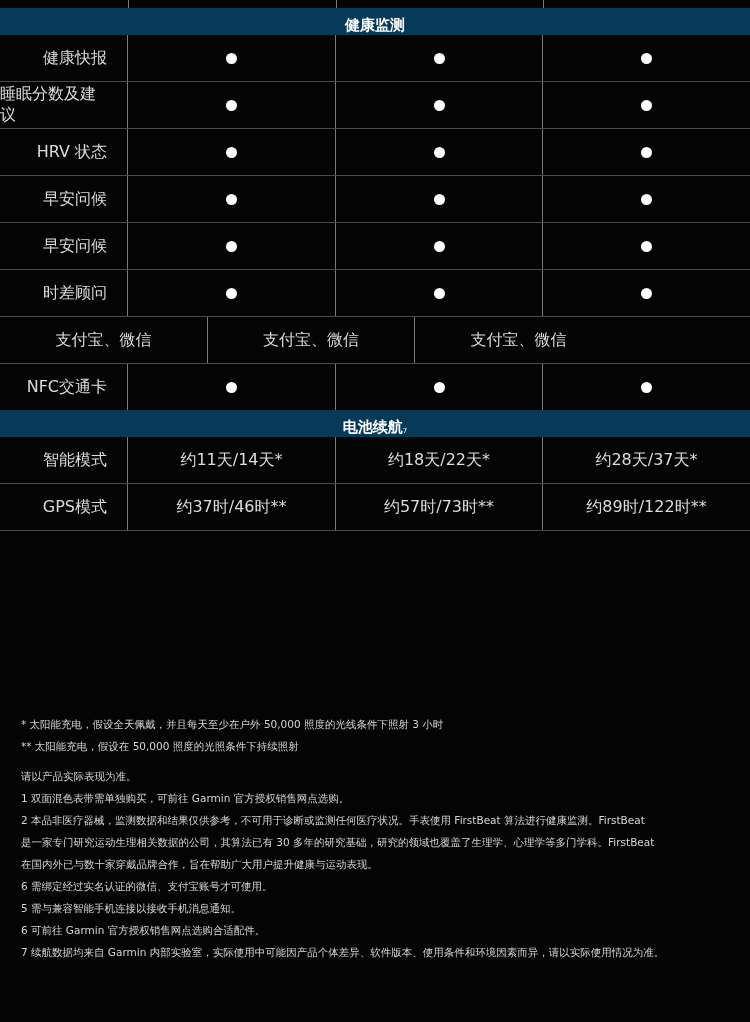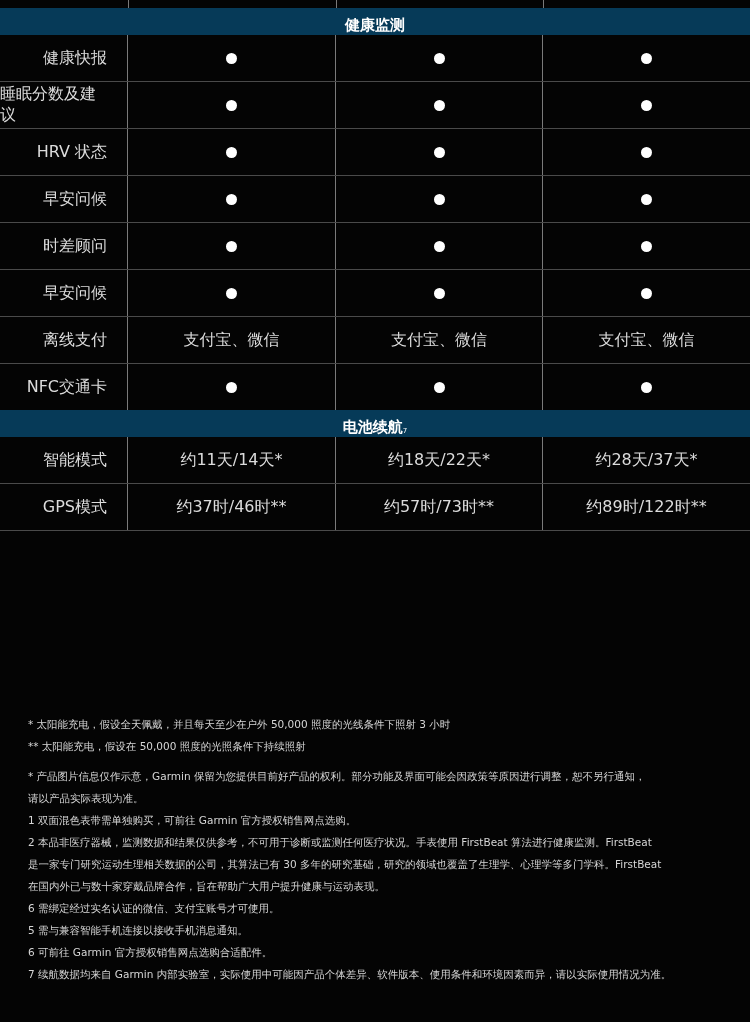--- a/index.html
+++ b/index.html
@@ -12,21 +12,21 @@
                     font-size: 15px; font-weight: bold; color: #ffffff; position: relative; }
   .section-header sup { font-size: 7px; font-weight: normal; vertical-align: top; position: relative; top: -2px; }
   .row { display: flex; height: 46px; border-bottom: 1px solid #4a4a4a; position: relative; box-sizing: content-box; }
   .row.last { border-bottom: none; }
   .cell { display: flex; align-items: center; justify-content: center; font-size: 16px; color: #dcdcdc; box-sizing: border-box; }
   .cell.label { width: 128px; justify-content: flex-end; padding-right: 20px; border-right: 1px solid #7a7a7a; }
   .cell.c1 { width: 208px; border-right: 1px solid #7a7a7a; }
   .cell.c2 { width: 207px; border-right: 1px solid #7a7a7a; }
   .cell.c3 { width: 207px; }
   .dot { width: 11px; height: 11px; border-radius: 50%; background: #ffffff; display: inline-block; }
-  .footnotes { position: absolute; left: 28px; top: 713px; width: 710px; font-size: 10.5px; line-height: 22px; color: #d6d6d6; }
+  .footnotes { position: absolute; left: 21px; top: 713px; width: 710px; font-size: 10.5px; line-height: 22px; color: #d6d6d6; }
   .footnotes p { margin: 0; white-space: nowrap; }
   .footnotes .gap { height: 8px; }
 </style>
 </head>
 <body>
 
 <div class="table">
   <div class="stub">
     <div class="vline" style="left:128px"></div>
     <div class="vline" style="left:336px"></div>
@@ -79,45 +79,44 @@
       </div>
     <div class="cell c2">
         <span class="dot"></span>
       </div>
     <div class="cell c3">
         <span class="dot"></span>
       </div>
   </div>
 
   <div class="row">
+    <div class="cell label">早安问候</div>
+    <div class="cell c1">
+        <span class="dot"></span>
+      </div>
+    <div class="cell c2">
+        <span class="dot"></span>
+      </div>
+    <div class="cell c3">
+        <span class="dot"></span>
+      </div>
+  </div>
+  <div class="row">
     <div class="cell label">时差顾问</div>
     <div class="cell c1">
         <span class="dot"></span>
       </div>
     <div class="cell c2">
         <span class="dot"></span>
       </div>
     <div class="cell c3">
         <span class="dot"></span>
       </div>
   </div>
   <div class="row">
-    <div class="cell label">早安问候</div>
-    <div class="cell c1">
-        <span class="dot"></span>
-      </div>
-    <div class="cell c2">
-        <span class="dot"></span>
-      </div>
-    <div class="cell c3">
-        <span class="dot"></span>
-      </div>
-  </div>
-  <div class="row">
-    <div class="cell label">离线支付</div>
     <div class="cell c1">支付宝、微信</div>
     <div class="cell c2">支付宝、微信</div>
     <div class="cell c3">支付宝、微信</div>
   </div>
   <div class="row last">
     <div class="cell label">NFC交通卡</div>
     <div class="cell c1">
         <span class="dot"></span>
       </div>
     <div class="cell c2">
@@ -143,21 +142,20 @@
     <div class="cell c1">约37时/46时**</div>
     <div class="cell c2">约57时/73时**</div>
     <div class="cell c3">约89时/122时**</div>
   </div>
 </div>
 
 <div class="footnotes">
   <p>* 太阳能充电，假设全天佩戴，并且每天至少在户外 50,000 照度的光线条件下照射 3 小时</p>
   <p>** 太阳能充电，假设在 50,000 照度的光照条件下持续照射</p>
   <div class="gap"></div>
-  <p>* 产品图片信息仅作示意，Garmin 保留为您提供目前好产品的权利。部分功能及界面可能会因政策等原因进行调整，恕不另行通知，</p>
   <p>请以产品实际表现为准。</p>
   <p>1 双面混色表带需单独购买，可前往 Garmin 官方授权销售网点选购。</p>
   <p>2 本品非医疗器械，监测数据和结果仅供参考，不可用于诊断或监测任何医疗状况。手表使用 FirstBeat 算法进行健康监测。FirstBeat</p>
   <p>是一家专门研究运动生理相关数据的公司，其算法已有 30 多年的研究基础，研究的领域也覆盖了生理学、心理学等多门学科。FirstBeat</p>
   <p>在国内外已与数十家穿戴品牌合作，旨在帮助广大用户提升健康与运动表现。</p>
   <p>6 需绑定经过实名认证的微信、支付宝账号才可使用。</p>
   <p>5 需与兼容智能手机连接以接收手机消息通知。</p>
   <p>6 可前往 Garmin 官方授权销售网点选购合适配件。</p>
   <p>7 续航数据均来自 Garmin 内部实验室，实际使用中可能因产品个体差异、软件版本、使用条件和环境因素而异，请以实际使用情况为准。</p>
 </div>

